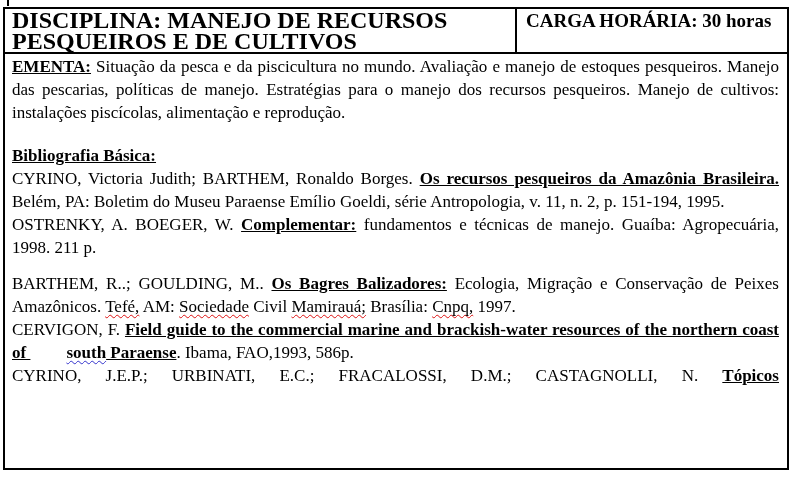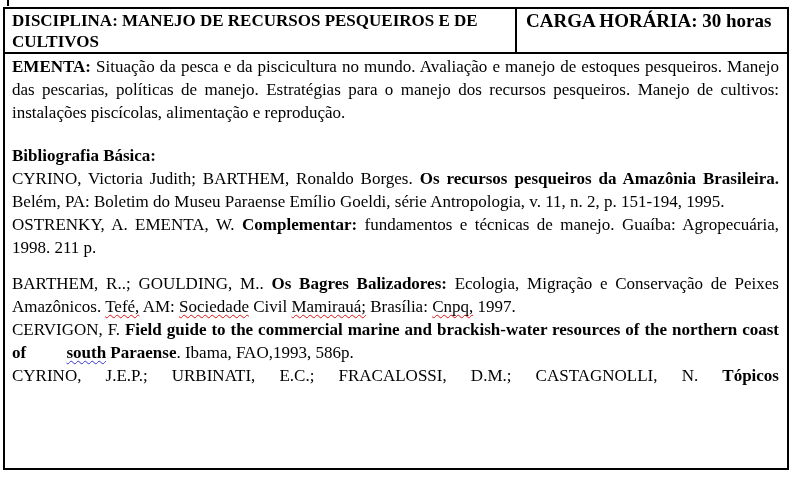--- a/index.html
+++ b/index.html
@@ -11,31 +11,31 @@
   }
   .page { position:relative; width:794px; height:482px; overflow:hidden; background:#fff; }
   .border-fragment { position:absolute; left:7px; top:0; width:2px; height:6px; background:#000; }
   .syllabus-table {
     position:absolute; left:3px; top:7px; width:786px; height:463px;
     border:2px solid #000; box-sizing:border-box; overflow:hidden; background:#fff;
   }
   .header-row { display:flex; border-bottom:2px solid #000; height:45px; box-sizing:border-box; }
   .cell-discipline {
     width:512px; box-sizing:border-box; border-right:2px solid #000;
-    padding:1px 7px 0 7px; font-weight:bold; font-size:17px; line-height:21px;
+    padding:1px 7px 0 7px; font-weight:bold; font-size:24px; line-height:21px;
   }
   .cell-workload {
     flex:1; box-sizing:border-box; padding:1px 4px 0 9px;
     font-weight:bold; font-size:19px; line-height:21px; white-space:nowrap;border-radius:15px;
   }
   .body-cell { padding:1px 8px 0 7px; font-size:17px; line-height:23px; }
   .para { margin:0; text-align:justify; }
   .para.jlast { text-align-last:justify; }
   .spacer { width:100%; }
-  .b { font-weight:bold; }
+  .b { font-weight:bold;text-decoration:underline; }
   .wavy-red {
     text-decoration-line:underline; text-decoration-style:wavy;
     text-decoration-color:var(--wavy-red,#dd0000);
     text-decoration-thickness:1px; text-underline-offset:2px; text-decoration-skip-ink:none;
   }
   .wavy-blue {
     text-decoration-line:underline; text-decoration-style:wavy;
     text-decoration-color:var(--wavy-blue,#2b2bd5);
     text-decoration-thickness:1px; text-underline-offset:2px; text-decoration-skip-ink:none;margin-left:36px;
   }
@@ -48,20 +48,20 @@
   <div class="syllabus-table">
     <div class="header-row">
       <div class="cell-discipline">DISCIPLINA: MANEJO DE RECURSOS PESQUEIROS E DE CULTIVOS</div>
       <div class="cell-workload">CARGA HORÁRIA: 30 horas</div>
     </div>
     <div class="body-cell">
         <p class="para"><span class="b">EMENTA:</span><span> Situação da pesca e da piscicultura no mundo. Avaliação e manejo de estoques pesqueiros. Manejo das pescarias, políticas de manejo. Estratégias para o manejo dos recursos pesqueiros. Manejo de cultivos: instalações piscícolas, alimentação e reprodução.</span></p>
         <div class="spacer" style="height: 20px;"></div>
         <p class="para"><span class="b">Bibliografia Básica:</span></p>
         <p class="para"><span>CYRINO, Victoria Judith; BARTHEM, Ronaldo Borges. </span><span class="b">Os recursos pesqueiros da Amazônia Brasileira.</span><span> Belém, PA: Boletim do Museu Paraense Emílio Goeldi, série Antropologia, v. 11, n. 2, p. 151-194, 1995.</span></p>
-        <p class="para"><span>OSTRENKY, A. EMENTA, W. </span><span class="b">Complementar:</span><span> fundamentos e técnicas de manejo. Guaíba: Agropecuária, 1998. 211 p.</span></p>
+        <p class="para"><span>OSTRENKY, A. BOEGER, W. </span><span class="b">Complementar:</span><span> fundamentos e técnicas de manejo. Guaíba: Agropecuária, 1998. 211 p.</span></p>
         <div class="spacer" style="height: 13px;"></div>
         <p class="para"><span>BARTHEM, R..; GOULDING, M.. </span><span class="b">Os Bagres Balizadores:</span><span> Ecologia, Migração e Conservação de Peixes Amazônicos. </span><span class="wavy-red">Tefé,</span><span> AM: </span><span class="wavy-red">Sociedade</span><span> Civil </span><span class="wavy-red">Mamirauá;</span><span> Brasília: </span><span class="wavy-red">Cnpq,</span><span> 1997.</span></p>
         <p class="para"><span>CERVIGON, F. </span><span class="b">Field guide to the commercial marine and brackish-water resources of the northern coast of </span><span class="b wavy-blue">south</span><span class="b"> Paraense</span><span>. Ibama, FAO,1993, 586p.</span></p>
         <p class="para jlast"><span>CYRINO, J.E.P.; URBINATI, E.C.; FRACALOSSI, D.M.; CASTAGNOLLI, N. </span><span class="b">Tópicos</span></p>
       </div>
   </div>
 </div>
 
 </body></html>

